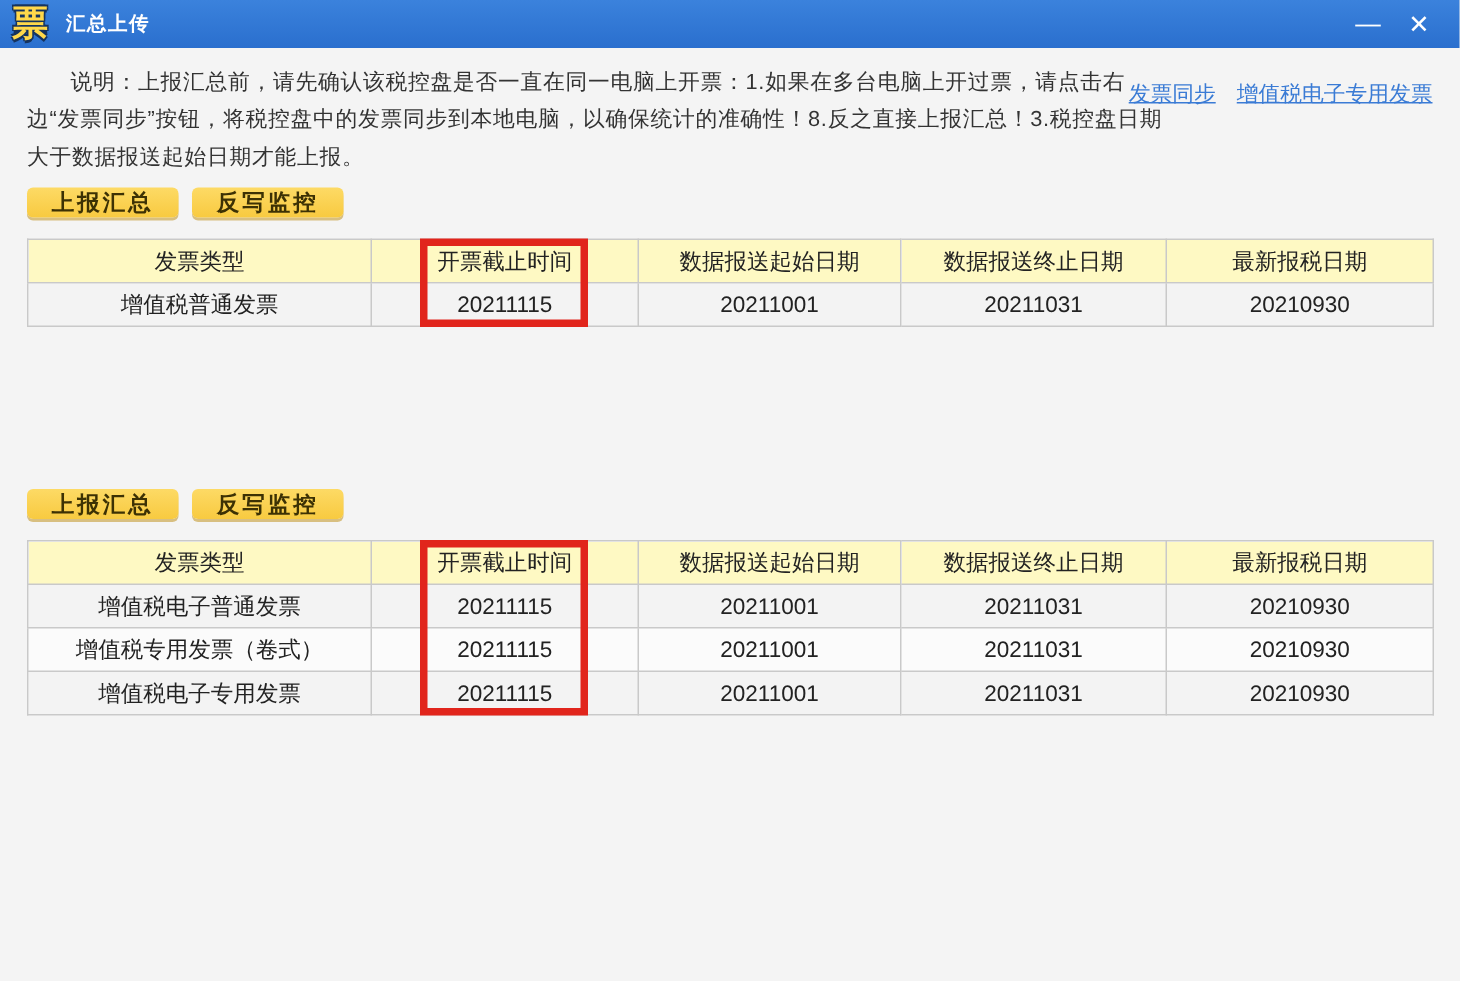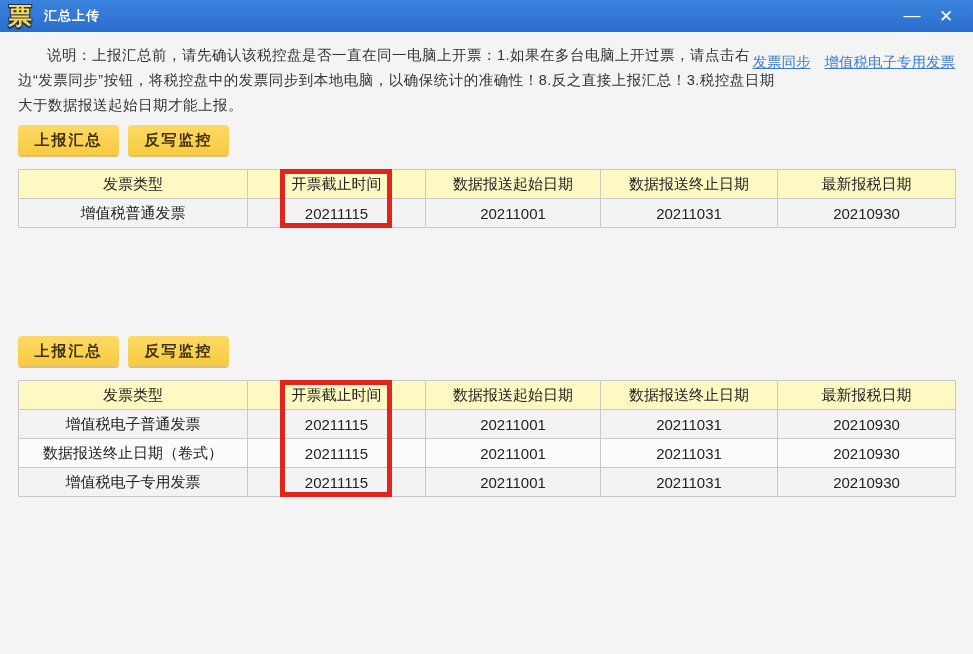--- a/index.html
+++ b/index.html
@@ -43,21 +43,21 @@
   .links {
     position: absolute; right: 18px; top: 21px; white-space: nowrap;
     font-size: 14.5px;
   }
   .links a { color: #3a7bd5; text-decoration: underline; margin-left: 10px; cursor: pointer; text-align: right; }
 
   
   .btn-row { margin: 7px 0 0 18px; display: flex; gap: 9px; }
   .btn-row.second { margin-top: 108px; }
   .ybtn {
-    min-width: 101px; height: 30px; padding: 0 14px;
+    min-width: 101px; height: 20px; padding: 0 14px;
     background: linear-gradient(#fdda65, #f8ca40);
     border: none; border-radius: 4px;
     box-shadow: 0 2px 0 rgba(193,147,33,0.55);
     font-family: "Liberation Sans", "DejaVu Sans", sans-serif;
     font-size: 15px; font-weight: bold; color: #3c3104;
     letter-spacing: 2px; cursor: pointer;
   }
 
   
   .table-wrap { position: relative; margin: 14px 0 0 18px; width: 937px; }
@@ -161,21 +161,21 @@
       </thead>
       <tbody>
         <tr>
           <td>增值税电子普通发票</td>
           <td>20211115</td>
           <td>20211001</td>
           <td>20211031</td>
           <td>20210930</td>
         </tr>
         <tr>
-          <td>数据报送终止日期（卷式）</td>
+          <td>增值税专用发票（卷式）</td>
           <td>20211115</td>
           <td>20211001</td>
           <td>20211031</td>
           <td>20210930</td>
         </tr>
         <tr>
           <td>增值税电子专用发票</td>
           <td>20211115</td>
           <td>20211001</td>
           <td>20211031</td>

